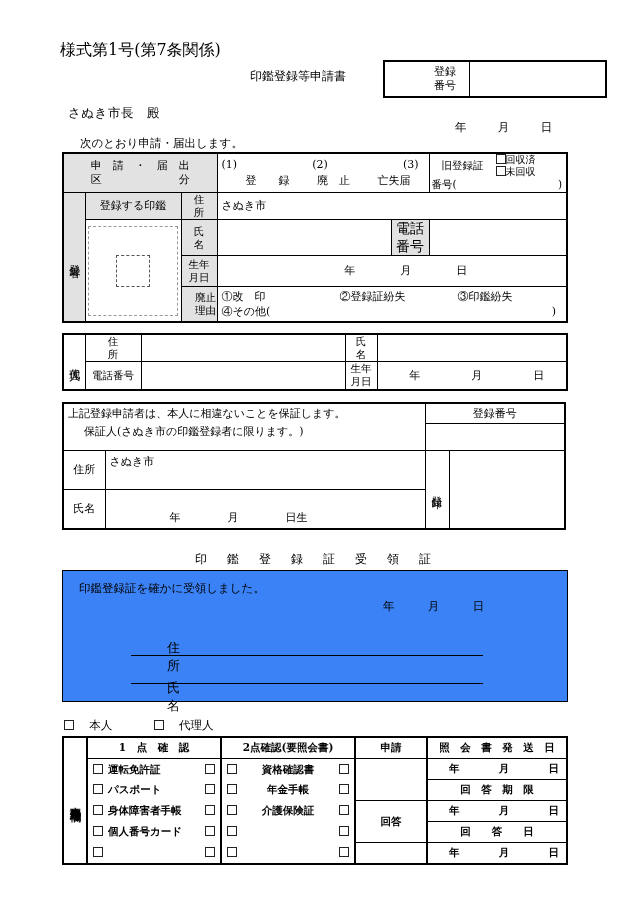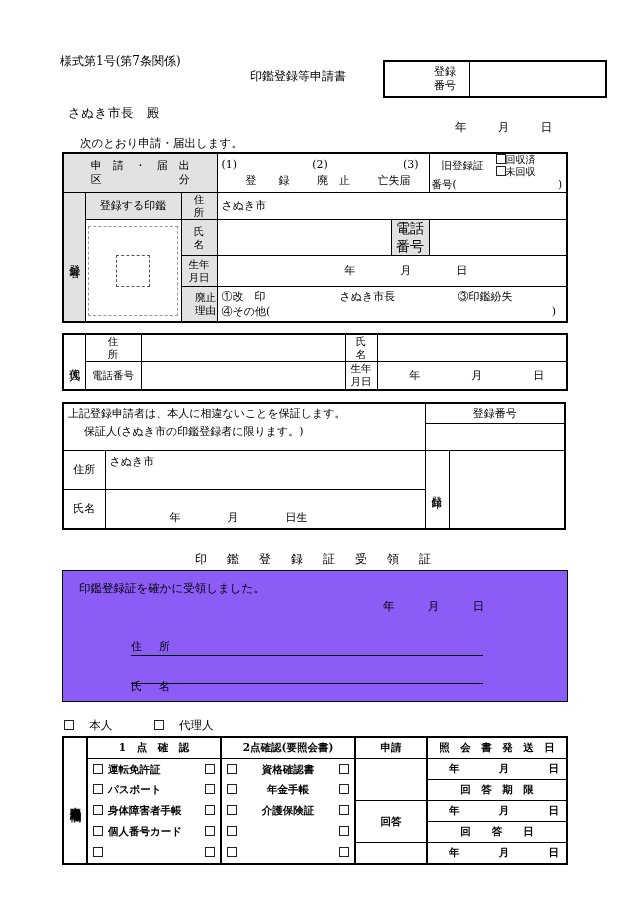--- a/index.html
+++ b/index.html
@@ -56,21 +56,21 @@
 
   .cb {
     display: inline-block;
     width: 8px; height: 8px;
     border: 1px solid #222;
     background: #fff;
     vertical-align: -1px;
   }
 
   
-  .formno { left: 60px; top: 40px; font-size: 12px; margin-top: 13px; }
+  .formno { left: 60px; top: 40px; font-size: 16px; }
   .doctitle { left: 250px; top: 68px; font-size: 12px; }
   .mayor { left: 68px; top: 105px; font-size: 12.5px; letter-spacing: 0.5px; }
   .datehdr { left: 455px; top: 120px; font-size: 11.5px; }
   .datehdr span { display: inline-block; }
   .intro { left: 80px; top: 136px; font-size: 11.5px; }
 
   .regno-tbl { left: 383px; top: 60px; }
   .regno-tbl td { height: 34px; }
 
   
@@ -80,25 +80,25 @@
   .agent-tbl { left: 62px; top: 333px; }
 
   
   .guar-tbl { left: 62px; top: 402px; }
 
   
   .receipt-title { left: 0; top: 551px; width: 630px; text-align: center;
                    font-size: 12px; letter-spacing: 4px; }
   .receipt-box {
     left: 62px; top: 570px; width: 504px; height: 130px;
-    border: 1px solid #000; background: #8b5cf6;
+    border: 1px solid #000; background: #3b82f6;
   }
   .receipt-line1 { left: 16px; top: 10px; font-size: 11.5px; }
   .receipt-date  { left: 320px; top: 28px; font-size: 11.5px; }
-  .rfield { position: absolute; font-size: 11px; }
+  .rfield { position: absolute; font-size: 13px; margin-left: 36px; }
   .rfield .lbl { display:inline-block; width: 46px; letter-spacing: 3px; }
   .rule { position: absolute; border-bottom: 1px solid #000; }
 
   
   .whorow { left: 64px; top: 718px; font-size: 11.5px; }
   .whorow .gap { display:inline-block; width: 34px; }
 
   
   .admin-tbl { left: 62px; top: 736px; font-weight: bold; }
   .admin-tbl td { height: 20px; font-size: 10.5px; }
@@ -238,21 +238,21 @@
         <span style="display:inline-block;width:38px"></span>
         <span>日</span>
       </td>
     </tr>
 
     <tr>
       <td class="gray c two-line" style="height:34px;font-size:10.5px;padding-left:13px;">廃止<br>理由</td>
       <td colspan="3" class="l" style="padding:0 4px;">
         <div style="display:flex;">
           <span style="flex:0 0 118px;">①改　印</span>
-          <span style="flex:0 0 118px;">さぬき市長</span>
+          <span style="flex:0 0 118px;">②登録証紛失</span>
           <span>③印鑑紛失</span>
         </div>
         <div style="display:flex;padding-top:2px;">
           <span>④その他(</span>
           <span style="flex:1"></span>
           <span style="padding-right:6px;">)</span>
         </div>
       </td>
     </tr>
   </tbody>

